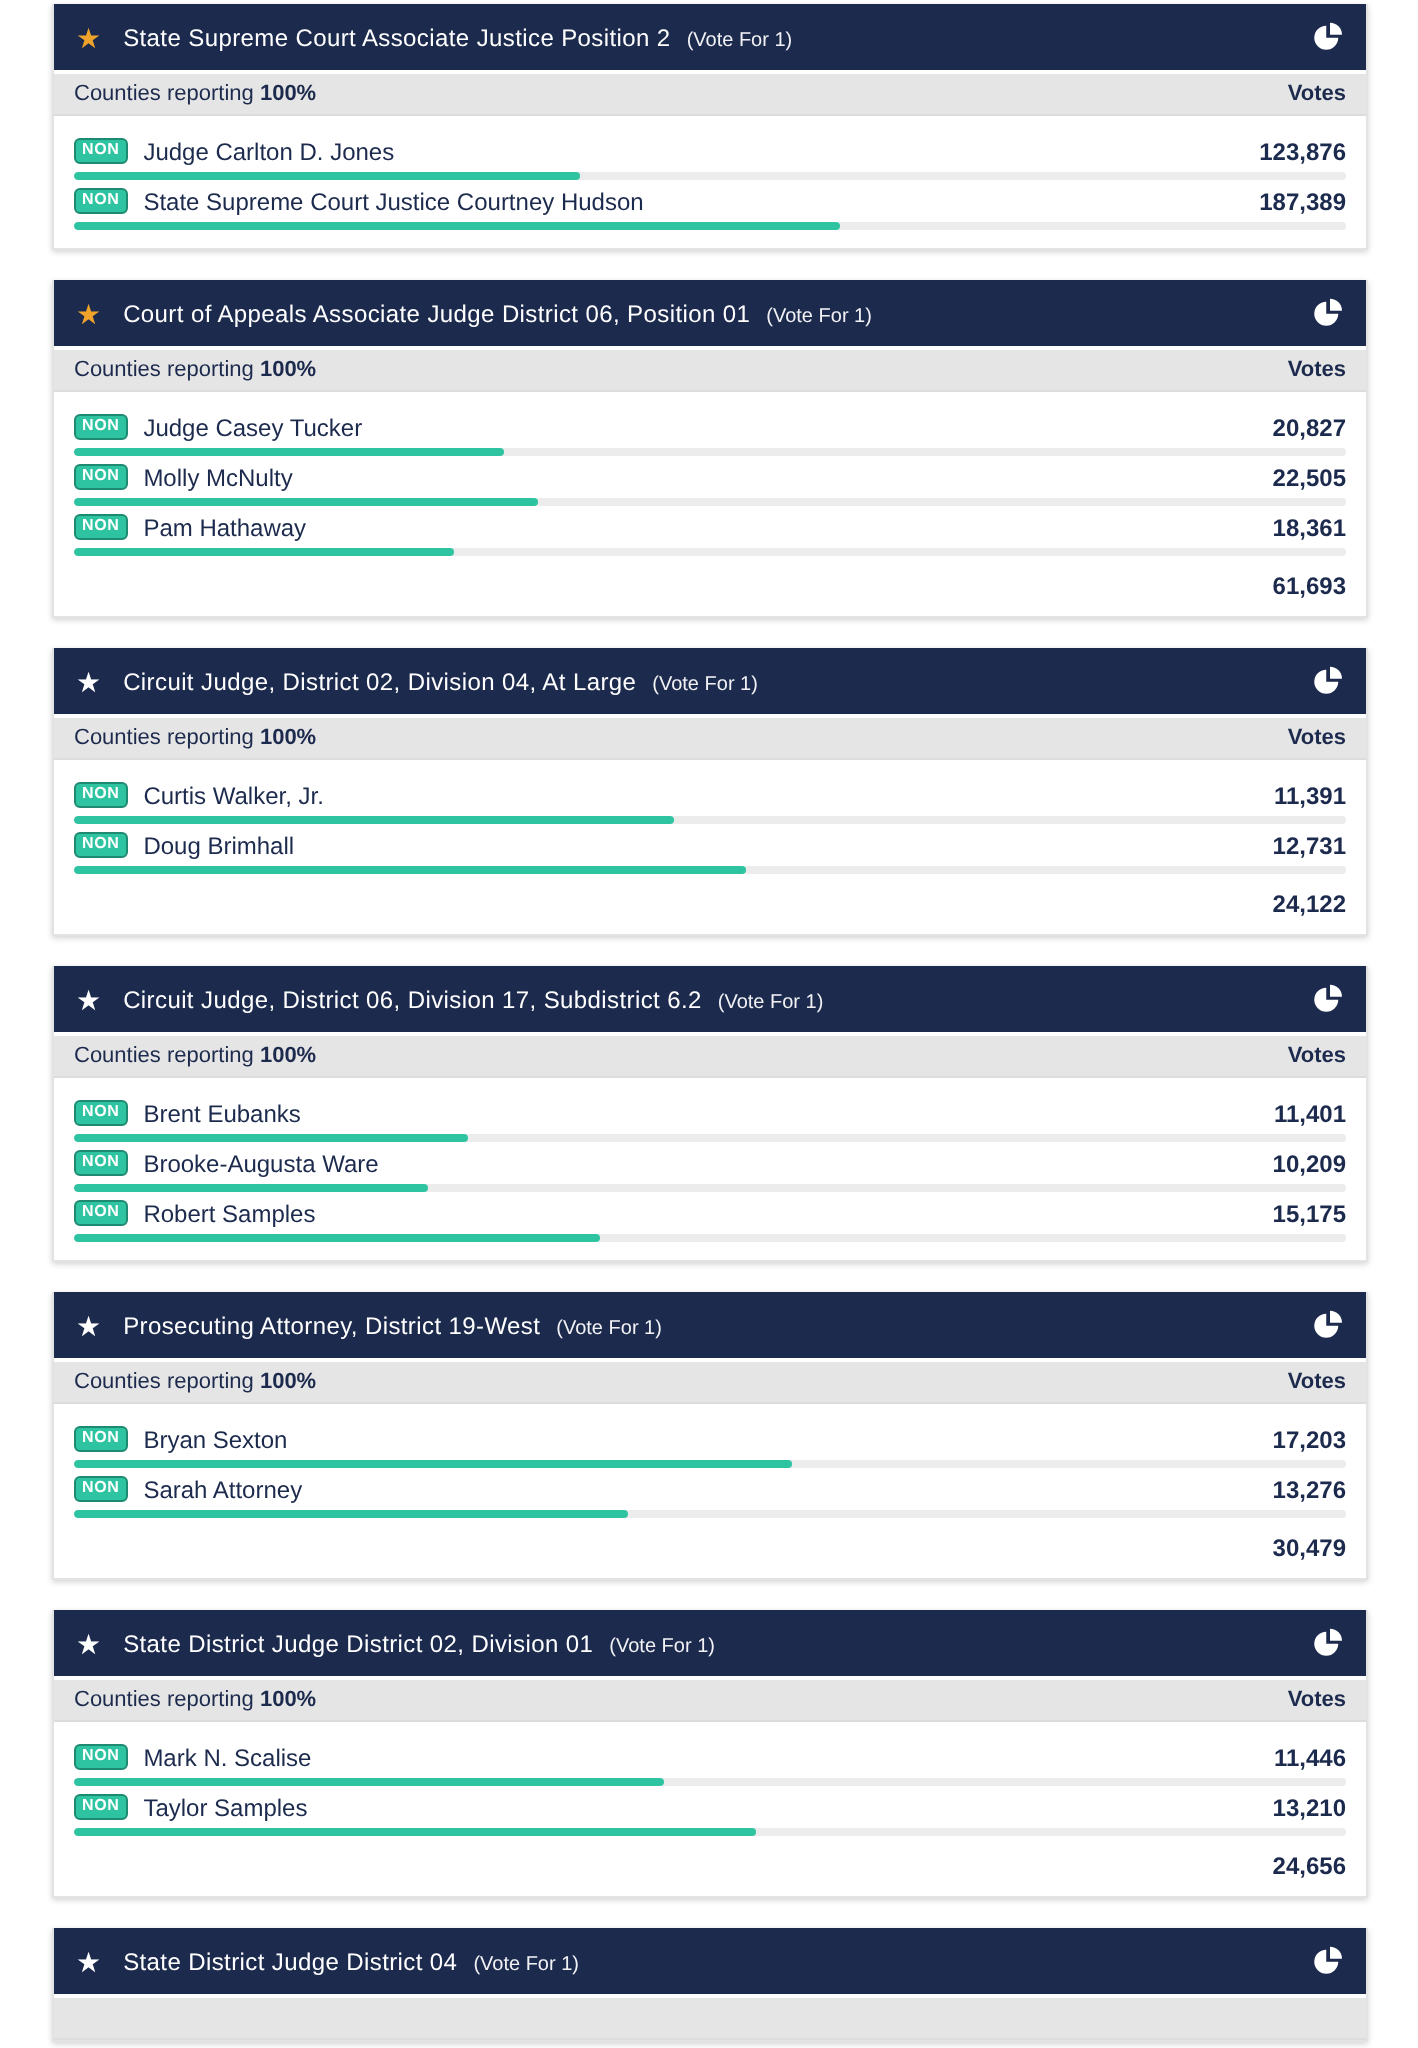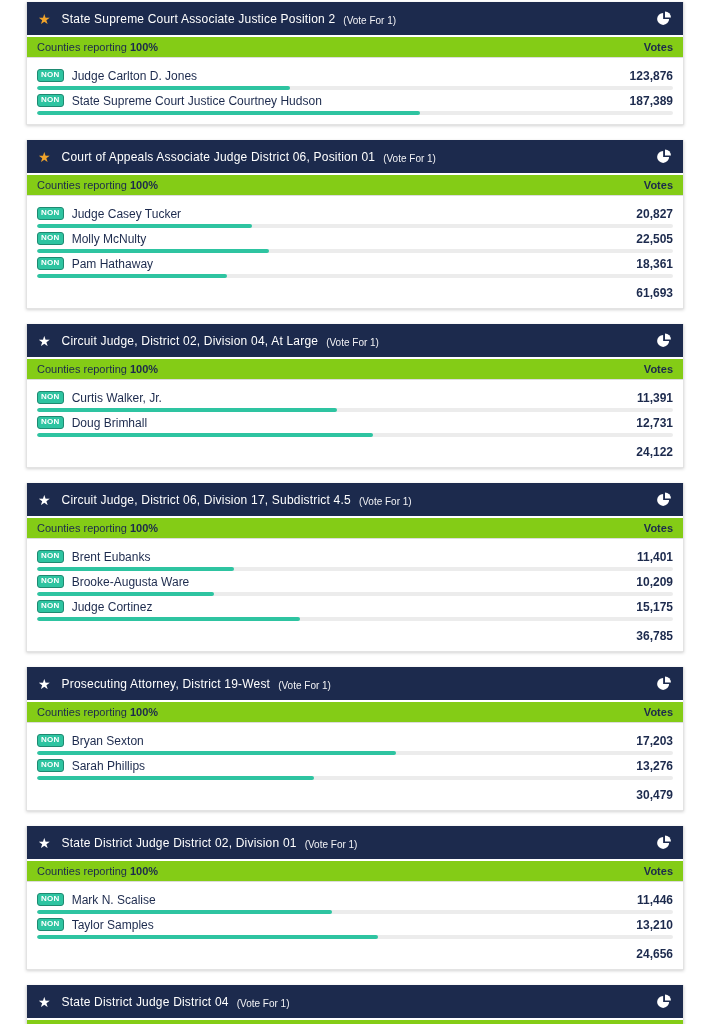--- a/index.html
+++ b/index.html
@@ -49,21 +49,21 @@
   .pie-btn {
     margin-left: auto;
     background: none;
     border: none;
     cursor: pointer;
     display: flex;
     align-items: center;
     padding: 2px;
   }
   .strip {
-    background: #84cc16;
+    background: #e5e5e5;
     border-top: 2px solid #ffffff;
     border-bottom: 1px solid #dcdcdc;
     height: 23px;
     display: flex;
     align-items: center;
     justify-content: space-between;
     padding: 0 10px;
     font-size: 11px;
   }
   .strip .pct { font-weight: 700; }
@@ -269,21 +269,21 @@
 
   <div class="total-row">
     <span>24,122</span>
   </div>
 </div>
   </section>
 
   <section class="card">
     <header class="card-header">
       <span class="star star-white">★</span>
-      <span class="card-title">Circuit Judge, District 06, Division 17, Subdistrict 4.5</span>
+      <span class="card-title">Circuit Judge, District 06, Division 17, Subdistrict 6.2</span>
       <span class="vote-for">(Vote For 1)</span>
       <button class="pie-btn" title="">
         <svg width="15" height="15" viewBox="0 0 20 20">
           <path d="M9.5 2.5 A8 8 0 1 0 17.5 10.5 L9.5 10.5 Z" fill="#ffffff"></path>
           <path d="M12 0.5 A8 8 0 0 1 20 8.5 L12 8.5 Z" fill="#ffffff"></path>
         </svg>
       </button>
     </header>
     <div class="strip">
       <span>
@@ -311,31 +311,28 @@
       <span class="cand-votes">10,209</span>
     </div>
     <div class="bar-track">
       <div class="bar-fill" style="width: 27.8%;"></div>
     </div>
   </div>
 
   <div class="cand-row">
     <div class="cand-line">
       <span class="badge">NON</span>
-      <span class="cand-name">Judge Cortinez</span>
+      <span class="cand-name">Robert Samples</span>
       <span class="cand-votes">15,175</span>
     </div>
     <div class="bar-track">
       <div class="bar-fill" style="width: 41.3%;"></div>
     </div>
   </div>
 
-  <div class="total-row">
-    <span>36,785</span>
-  </div>
 </div>
   </section>
 
   <section class="card">
     <header class="card-header">
       <span class="star star-white">★</span>
       <span class="card-title">Prosecuting Attorney, District 19-West</span>
       <span class="vote-for">(Vote For 1)</span>
       <button class="pie-btn" title="">
         <svg width="15" height="15" viewBox="0 0 20 20">
@@ -359,21 +356,21 @@
       <span class="cand-votes">17,203</span>
     </div>
     <div class="bar-track">
       <div class="bar-fill" style="width: 56.4%;"></div>
     </div>
   </div>
 
   <div class="cand-row">
     <div class="cand-line">
       <span class="badge">NON</span>
-      <span class="cand-name">Sarah Phillips</span>
+      <span class="cand-name">Sarah Attorney</span>
       <span class="cand-votes">13,276</span>
     </div>
     <div class="bar-track">
       <div class="bar-fill" style="width: 43.6%;"></div>
     </div>
   </div>
 
   <div class="total-row">
     <span>30,479</span>
   </div>

